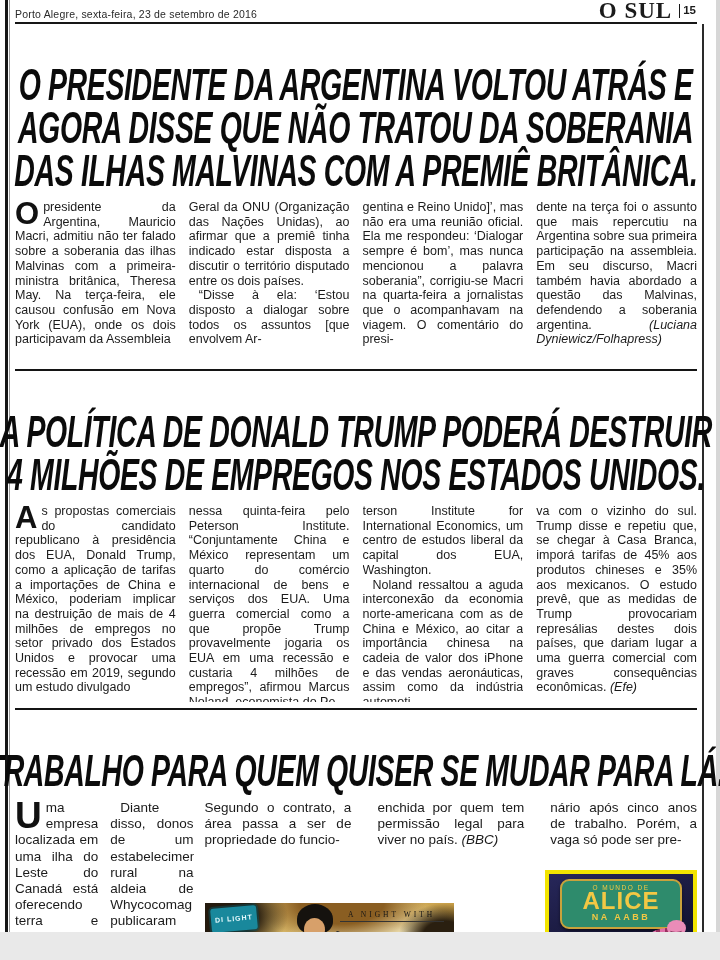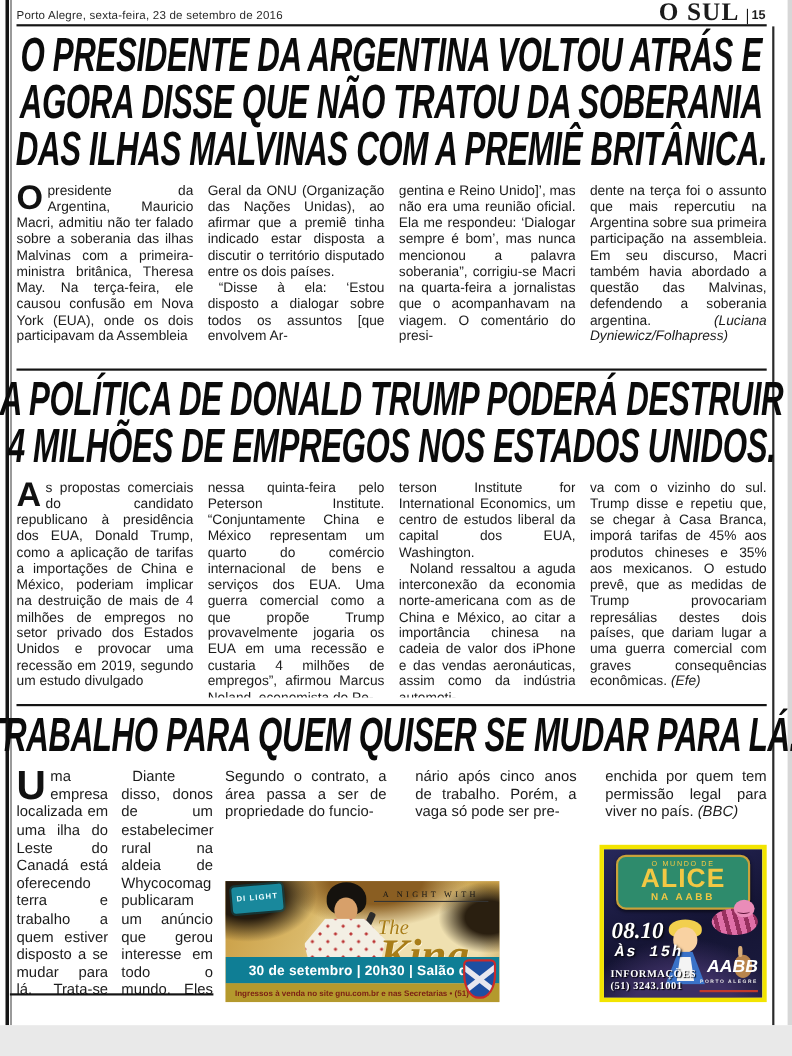--- a/index.html
+++ b/index.html
@@ -11,26 +11,26 @@
   }
   .ledge { position:absolute; left:5px; top:0; bottom:0; width:7px;
     background:linear-gradient(to right,#161616 0 3px,transparent 3px 4.5px,#9a9a9a 4.5px 5.5px,transparent 5.5px); }
   .vrule { position:absolute; top:24px; bottom:0; right:16px; width:2px; background:#2a2a2a; }
   .redge { position:absolute; right:0; top:0; bottom:0; width:4px; background:#d7d7d7; }
   .content { position:absolute; left:15px; top:0; width:682px; }
 
   
   .hdr { display:flex; align-items:flex-end; height:24px; border-bottom:2px solid #161616; }
   .hdr-date { font-size:10.5px; color:#2a2a2a; letter-spacing:0.2px; padding-bottom:2px; }
-  .hdr-right { margin-left:auto; display:flex; align-items:flex-end; }
+  .hdr-right { margin-left:auto; display:flex; align-items:center; }
   .masthead { font-family:"Liberation Serif", serif; font-weight:bold; font-size:23px; line-height:22px; letter-spacing:1px; }
   .pageno { font-size:11.5px; font-weight:bold; border-left:1.5px solid #161616; padding:0 1px 1px 3px; margin-left:7px; line-height:13px; }
 
   
-  .headline { padding:5px 0 3px; }
+  .headline { padding:5px 0 3px;margin-top:34px; }
   .hl-line { display:flex; justify-content:center; height:43px; align-items:center; overflow:visible; }
   .hl-text { flex:0 0 auto; white-space:nowrap; font-weight:800; font-style:italic;
     font-size:39px; letter-spacing:-0.5px; color:#0b0b0b;
     transform:scale(0.73,1.12); transform-origin:center; }
 
   
   .cols { display:flex; gap:13px; text-align:justify; overflow:hidden; }
   .cols .col { flex:1 1 0; overflow:hidden; }
   .col p { font-size:12.5px; line-height:14.7px; hyphens:auto; -webkit-hyphens:auto; }
   .col p + p { text-indent:10px; }
@@ -216,24 +216,24 @@
           <div class="col indent-first">
               <p>Diante disso, donos de um estabelecimento rural na aldeia de Whycocomag publicaram um anúncio que gerou interesse em todo o mundo. Eles oferecem emprego na loja e a possibilidade de ocupar, sem custo, dois hectares contíguos de terra na ilha.</p>
             </div>
         </div>
         <div class="rightarea">
           <div class="shortcols">
             <div class="col">
                 <p>Segundo o contrato, a área passa a ser de propriedade do funcio-</p>
               </div>
             <div class="col">
+                <p>enchida por quem tem permissão legal para viver no país. <i>(BBC)</i></p>
+              </div>
+            <div class="col">
                 <p>nário após cinco anos de trabalho. Porém, a vaga só pode ser pre-</p>
-              </div>
-            <div class="col">
-                <p>enchida por quem tem permissão legal para viver no país. <i>(BBC)</i></p>
               </div>
           </div>
           <div class="adsrow">
 
             <div class="elvis">
               <div class="e-dilight">DI LIGHT</div>
               <div class="e-hair"></div>
               <div class="e-face"></div>
               <div class="e-mic"></div>
               <div class="e-suit"></div>

